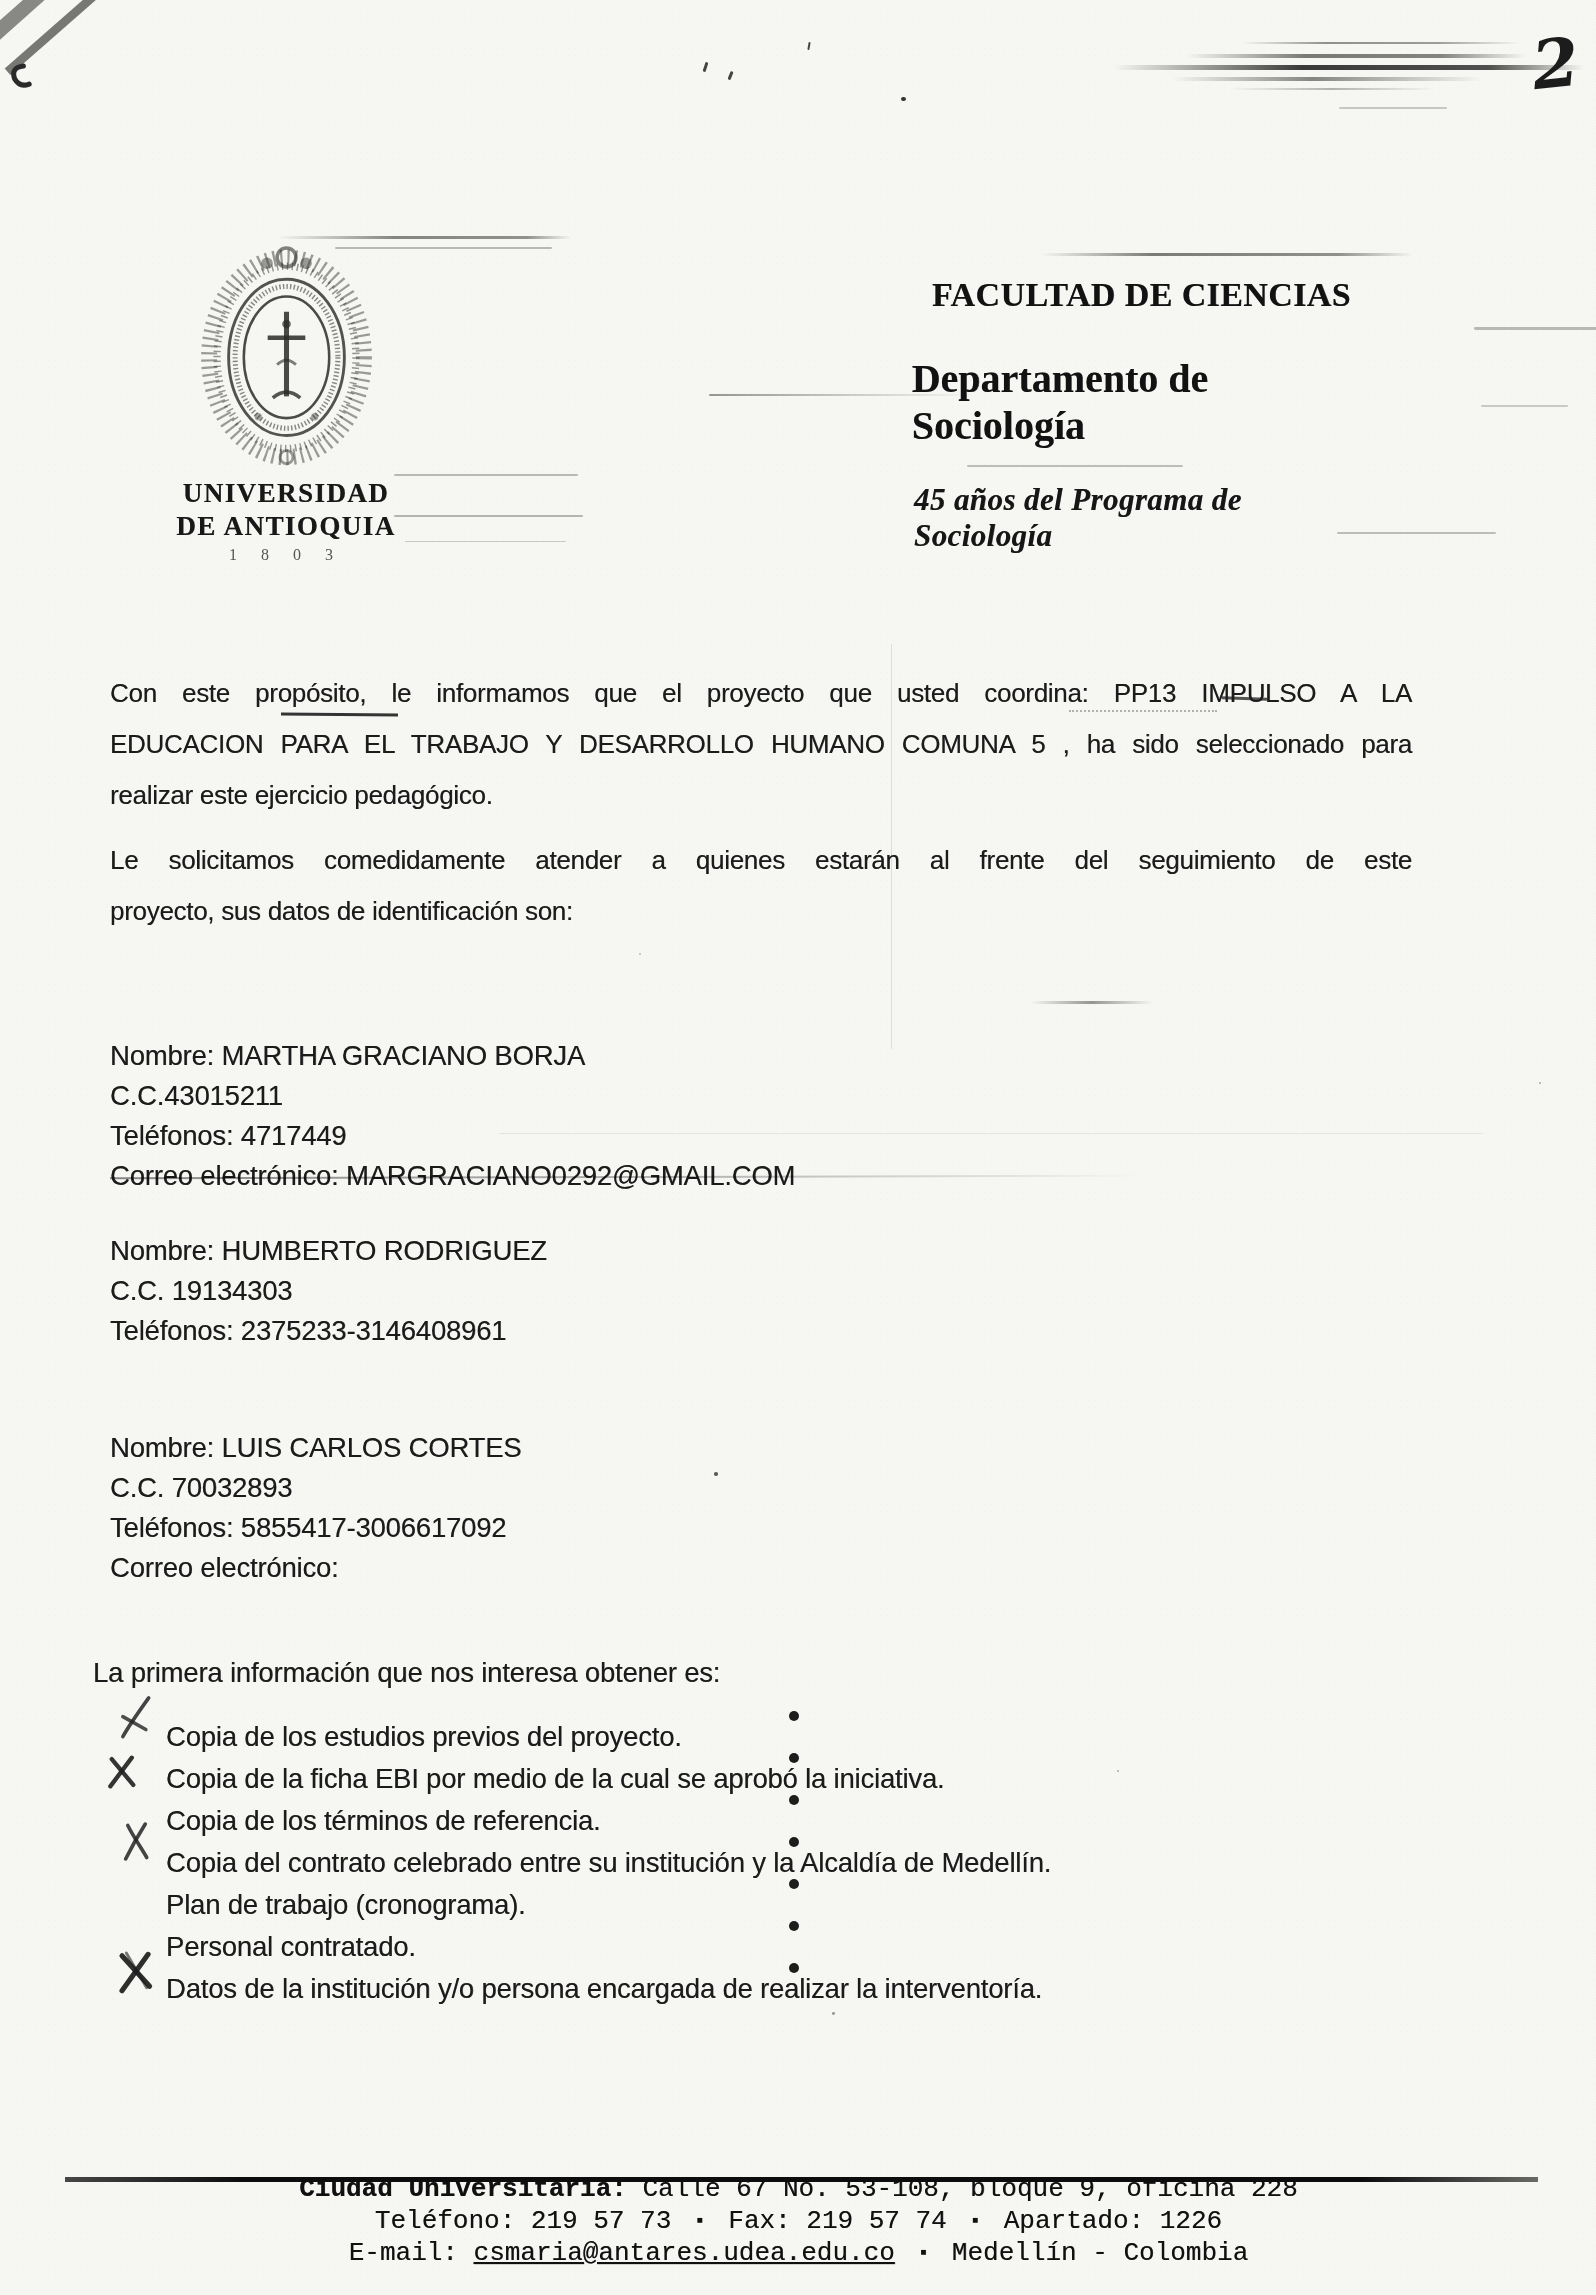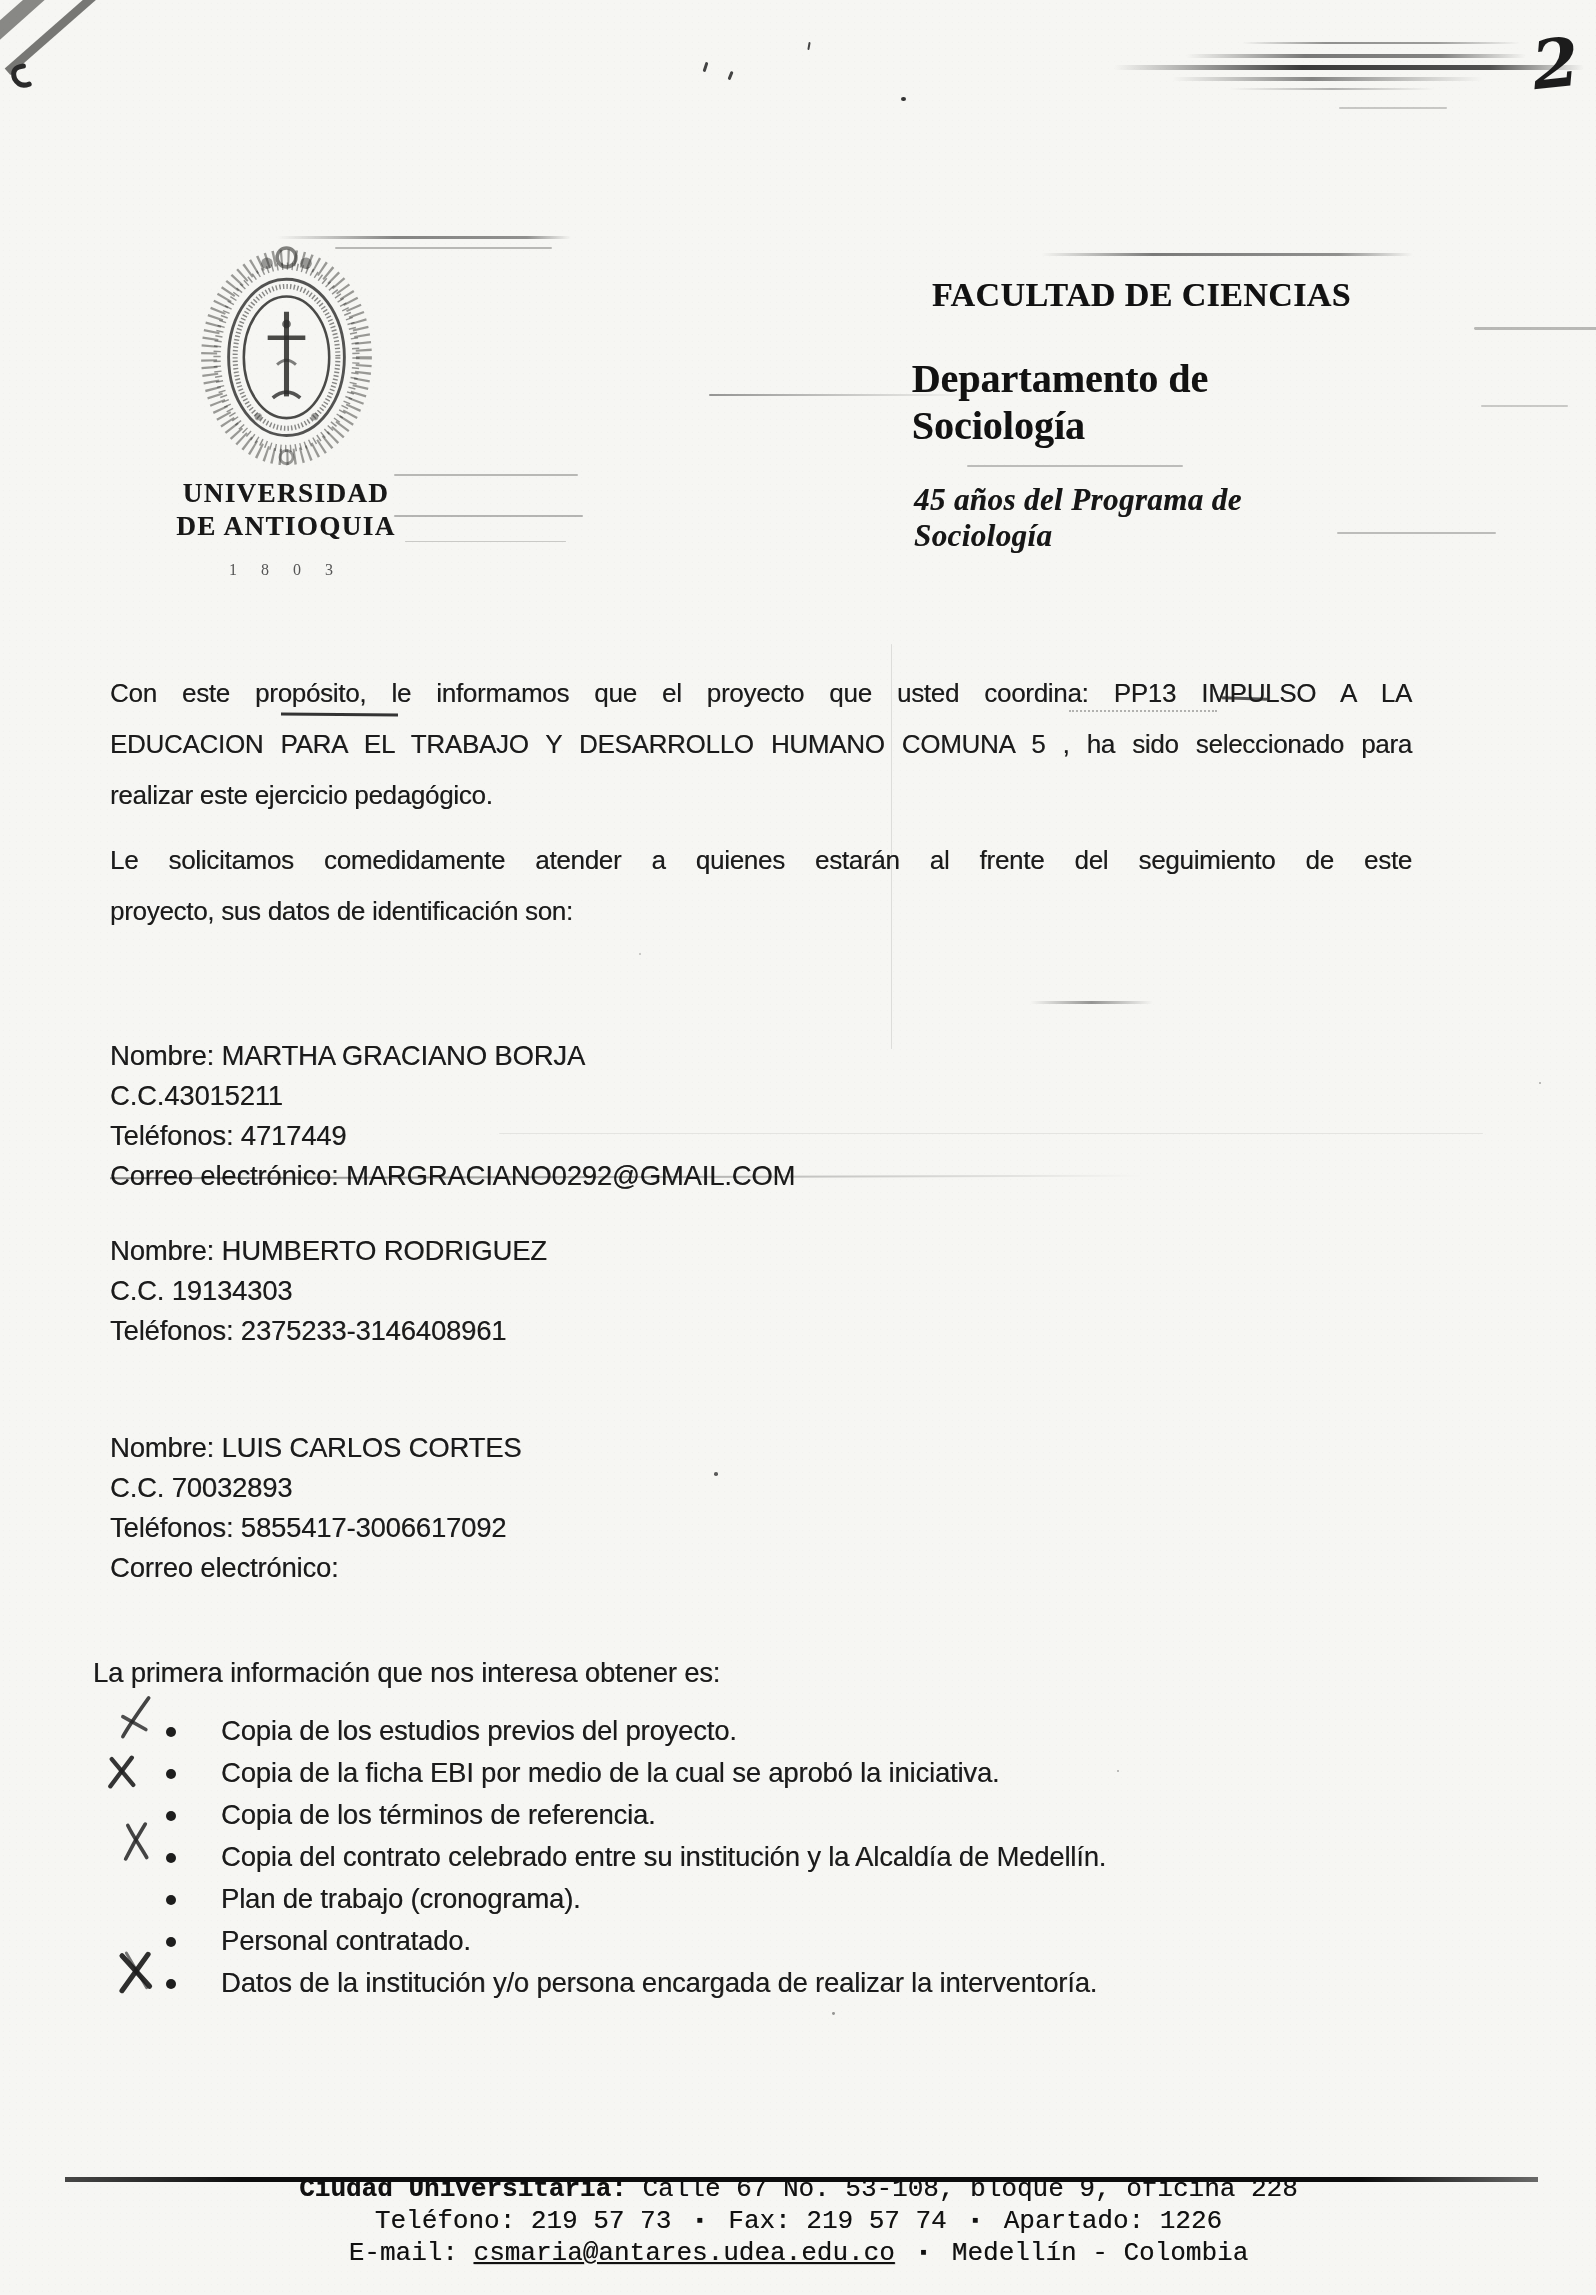--- a/index.html
+++ b/index.html
@@ -14,42 +14,42 @@
     color:#1b1b1b;
   }
   .txt{ text-shadow:0.3px 0.3px 0.2px rgba(25,25,25,0.55); }
 
   
   .logo-block{position:absolute;left:152px;top:243px;width:268px;text-align:center;}
   .crest{display:block;margin:0 auto;}
   .uni-name{font-family:"Liberation Serif", serif;font-weight:bold;font-size:28px;
     letter-spacing:1.4px;color:#181818;line-height:33px;transform:scaleX(0.97);}
   .uni-year{font-family:"Liberation Serif", serif;font-size:16px;letter-spacing:10px;
-    color:#555;margin-top:19px;}
+    color:#555;margin-top:4px;}
 
   .header-block{position:absolute;left:903px;top:272px;width:477px;}
   .faculty{font-family:"Liberation Serif", serif;font-weight:bold;font-size:34px;
     line-height:45px;text-align:center;letter-spacing:0.4px;color:#121212;}
   .department{font-family:"Liberation Serif", serif;font-weight:bold;font-size:40px;
     margin-top:38px;margin-left:8.7px;color:#121212;}
   .anniversary{font-family:"Liberation Serif", serif;font-weight:bold;font-style:italic;
     font-size:31px;margin-top:33px;margin-left:11px;color:#161616;letter-spacing:0.4px;}
 
   
   .para{position:absolute;left:110px;width:1302px;font-size:26px;letter-spacing:-0.3px;}
   .para .line{height:51px;line-height:51px;white-space:nowrap;}
   .para .line.stretch{text-align:justify;text-align-last:justify;}
 
   .contact{position:absolute;left:110px;width:1085px;font-size:27.5px;letter-spacing:-0.2px;}
   .contact .line{height:40px;line-height:40px;white-space:nowrap;}
 
   .checklist{position:absolute;left:93px;width:1374px;font-size:27.5px;letter-spacing:-0.2px;}
   .checklist .intro{height:36px;line-height:36px;}
   .checklist ul{list-style:none;margin:19px 0 0 0;padding:0;}
-  .checklist li{display:flex;align-items:center;padding-left:73px;height:42px;}
+  .checklist li{display:flex;align-items:flex-start;padding-left:73px;height:42px;flex-direction:column;}
   .checklist .bullet{flex:none;width:10px;height:10px;border-radius:50%;
     background:#1d1d1d;margin-right:45px;align-self:center;margin-top:1.4px;}
 
   
   .footer{position:absolute;left:0;top:2173px;width:1597px;text-align:center;
     font-family:Liberation Mono, monospace;font-size:26px;color:#101010;}
   .footer .rule{position:absolute;left:65px;top:4.3px;width:1473px;height:4.3px;
     background:linear-gradient(90deg, rgba(12,12,12,0.75), #0d0d0d 12%, #0d0d0d 88%, rgba(12,12,12,0.6));}
   .footer .fline{margin-top:0;height:32px;line-height:32px;}
   .footer .fline:first-of-type{margin-top:11.6px;}

